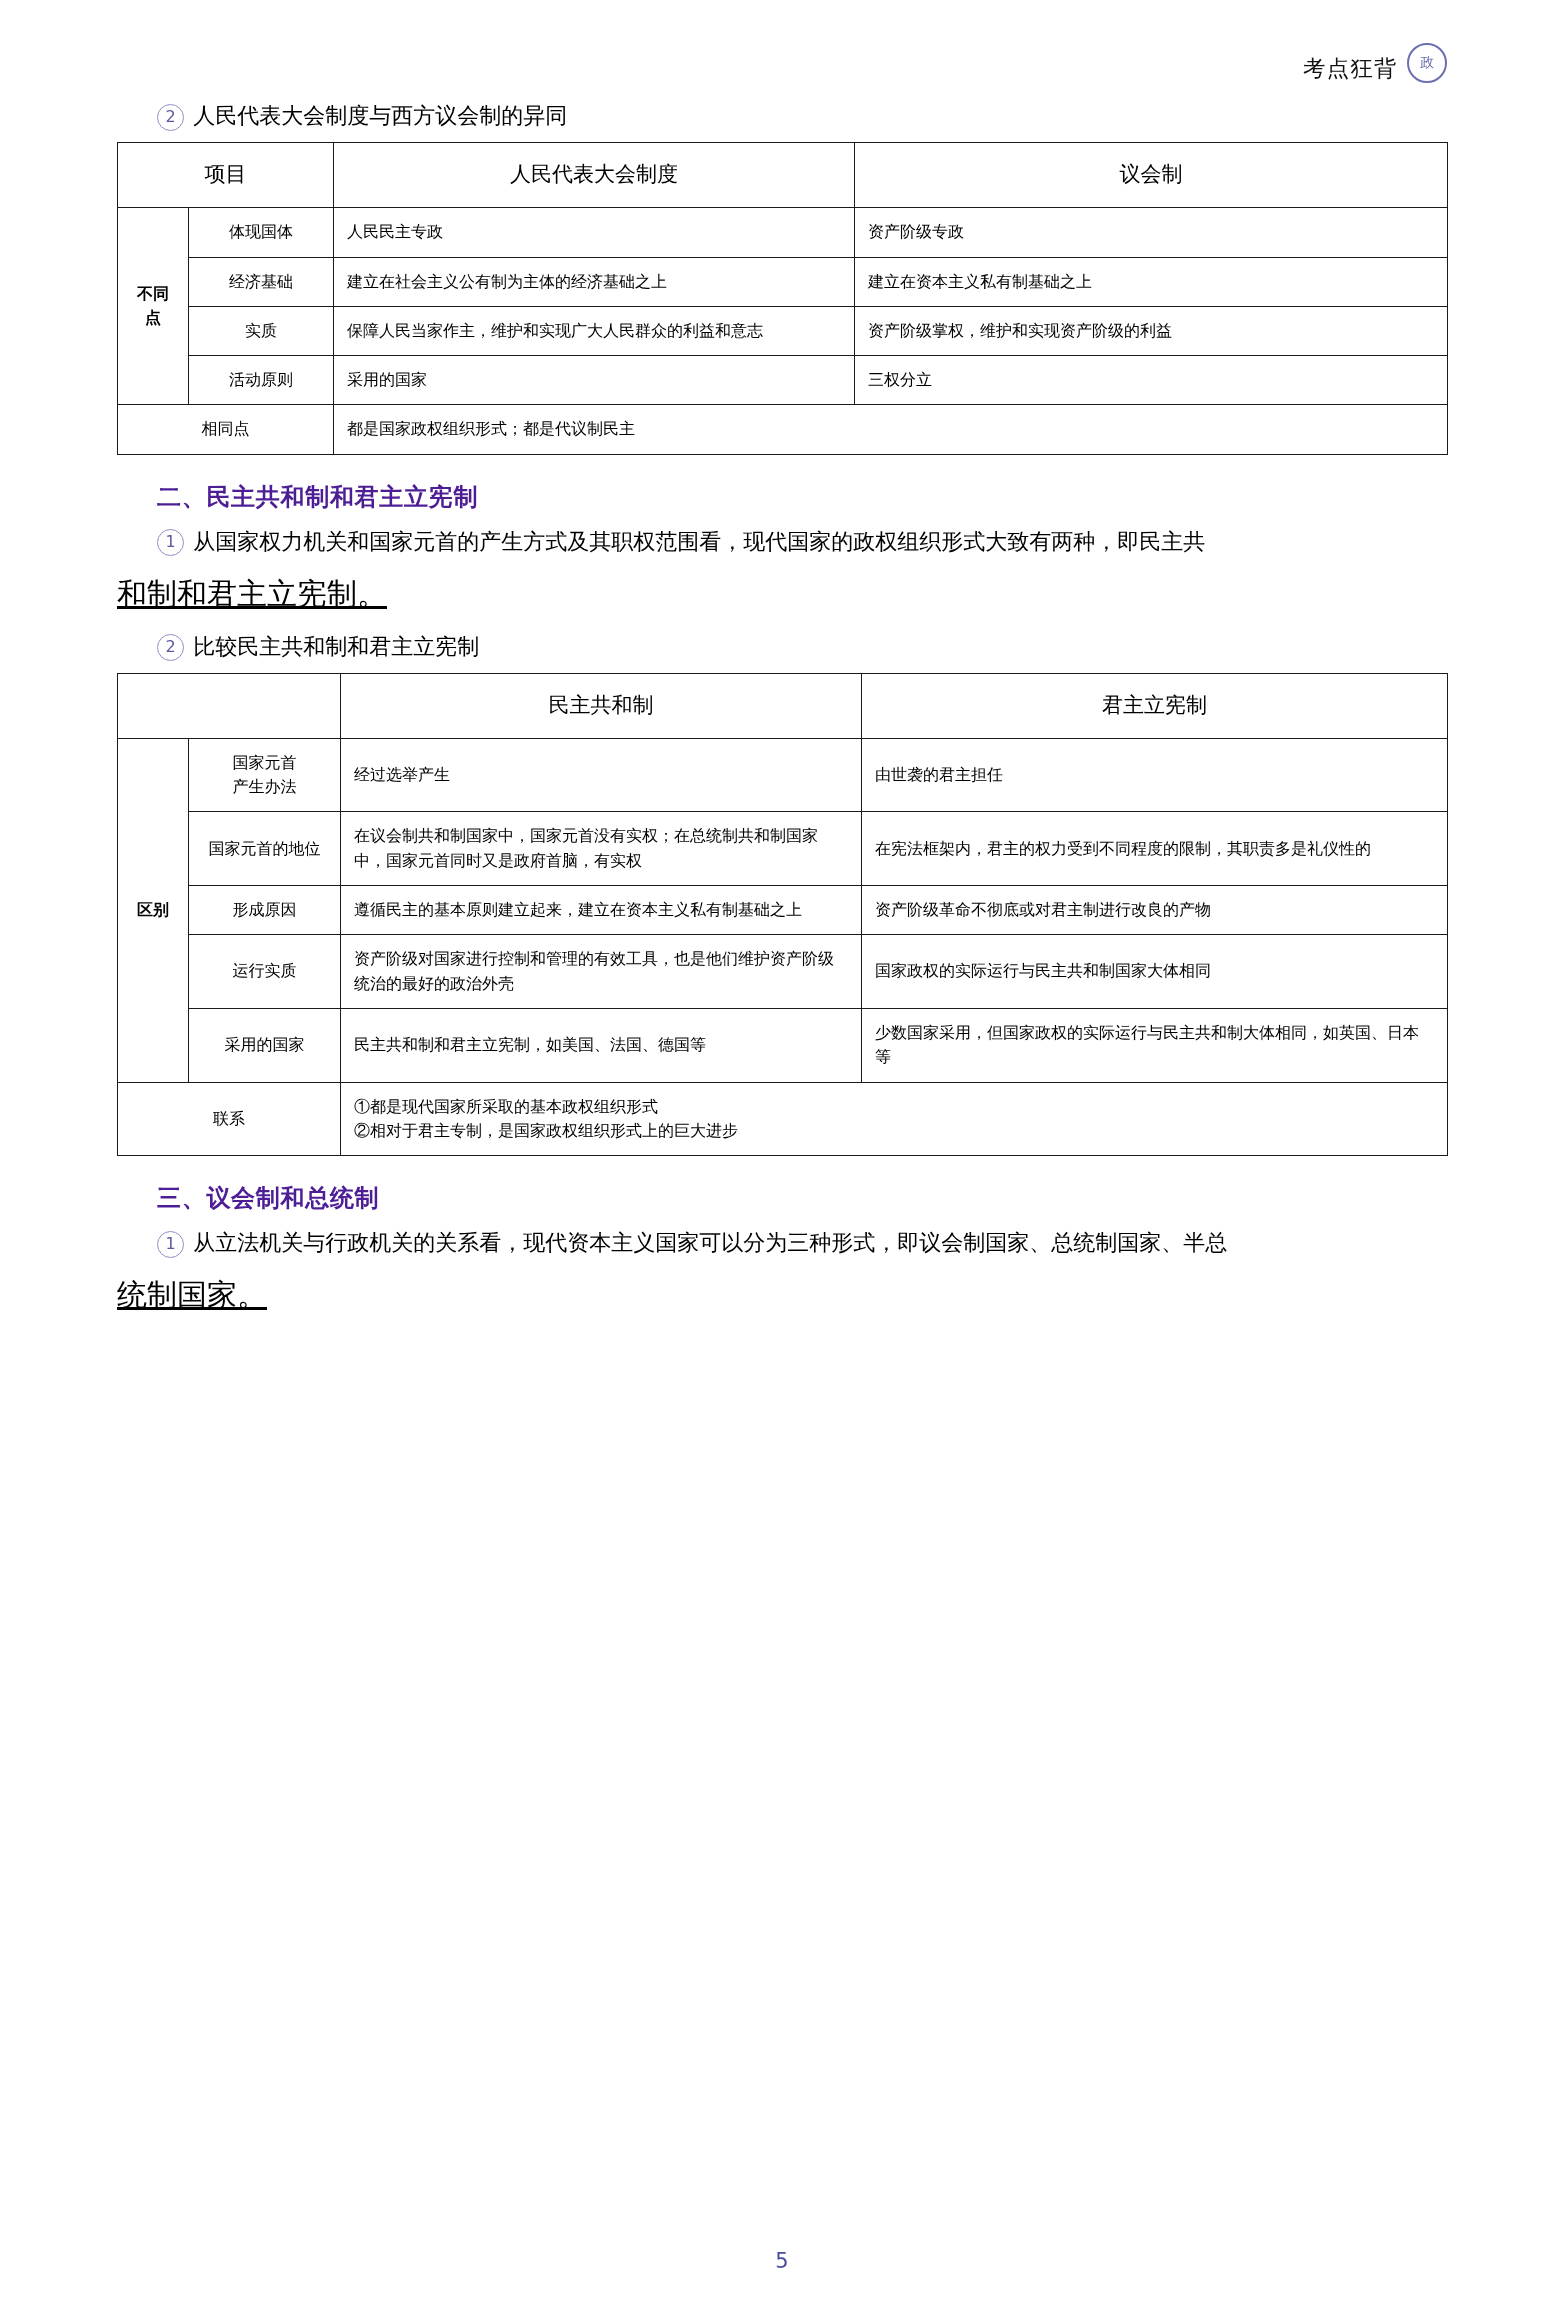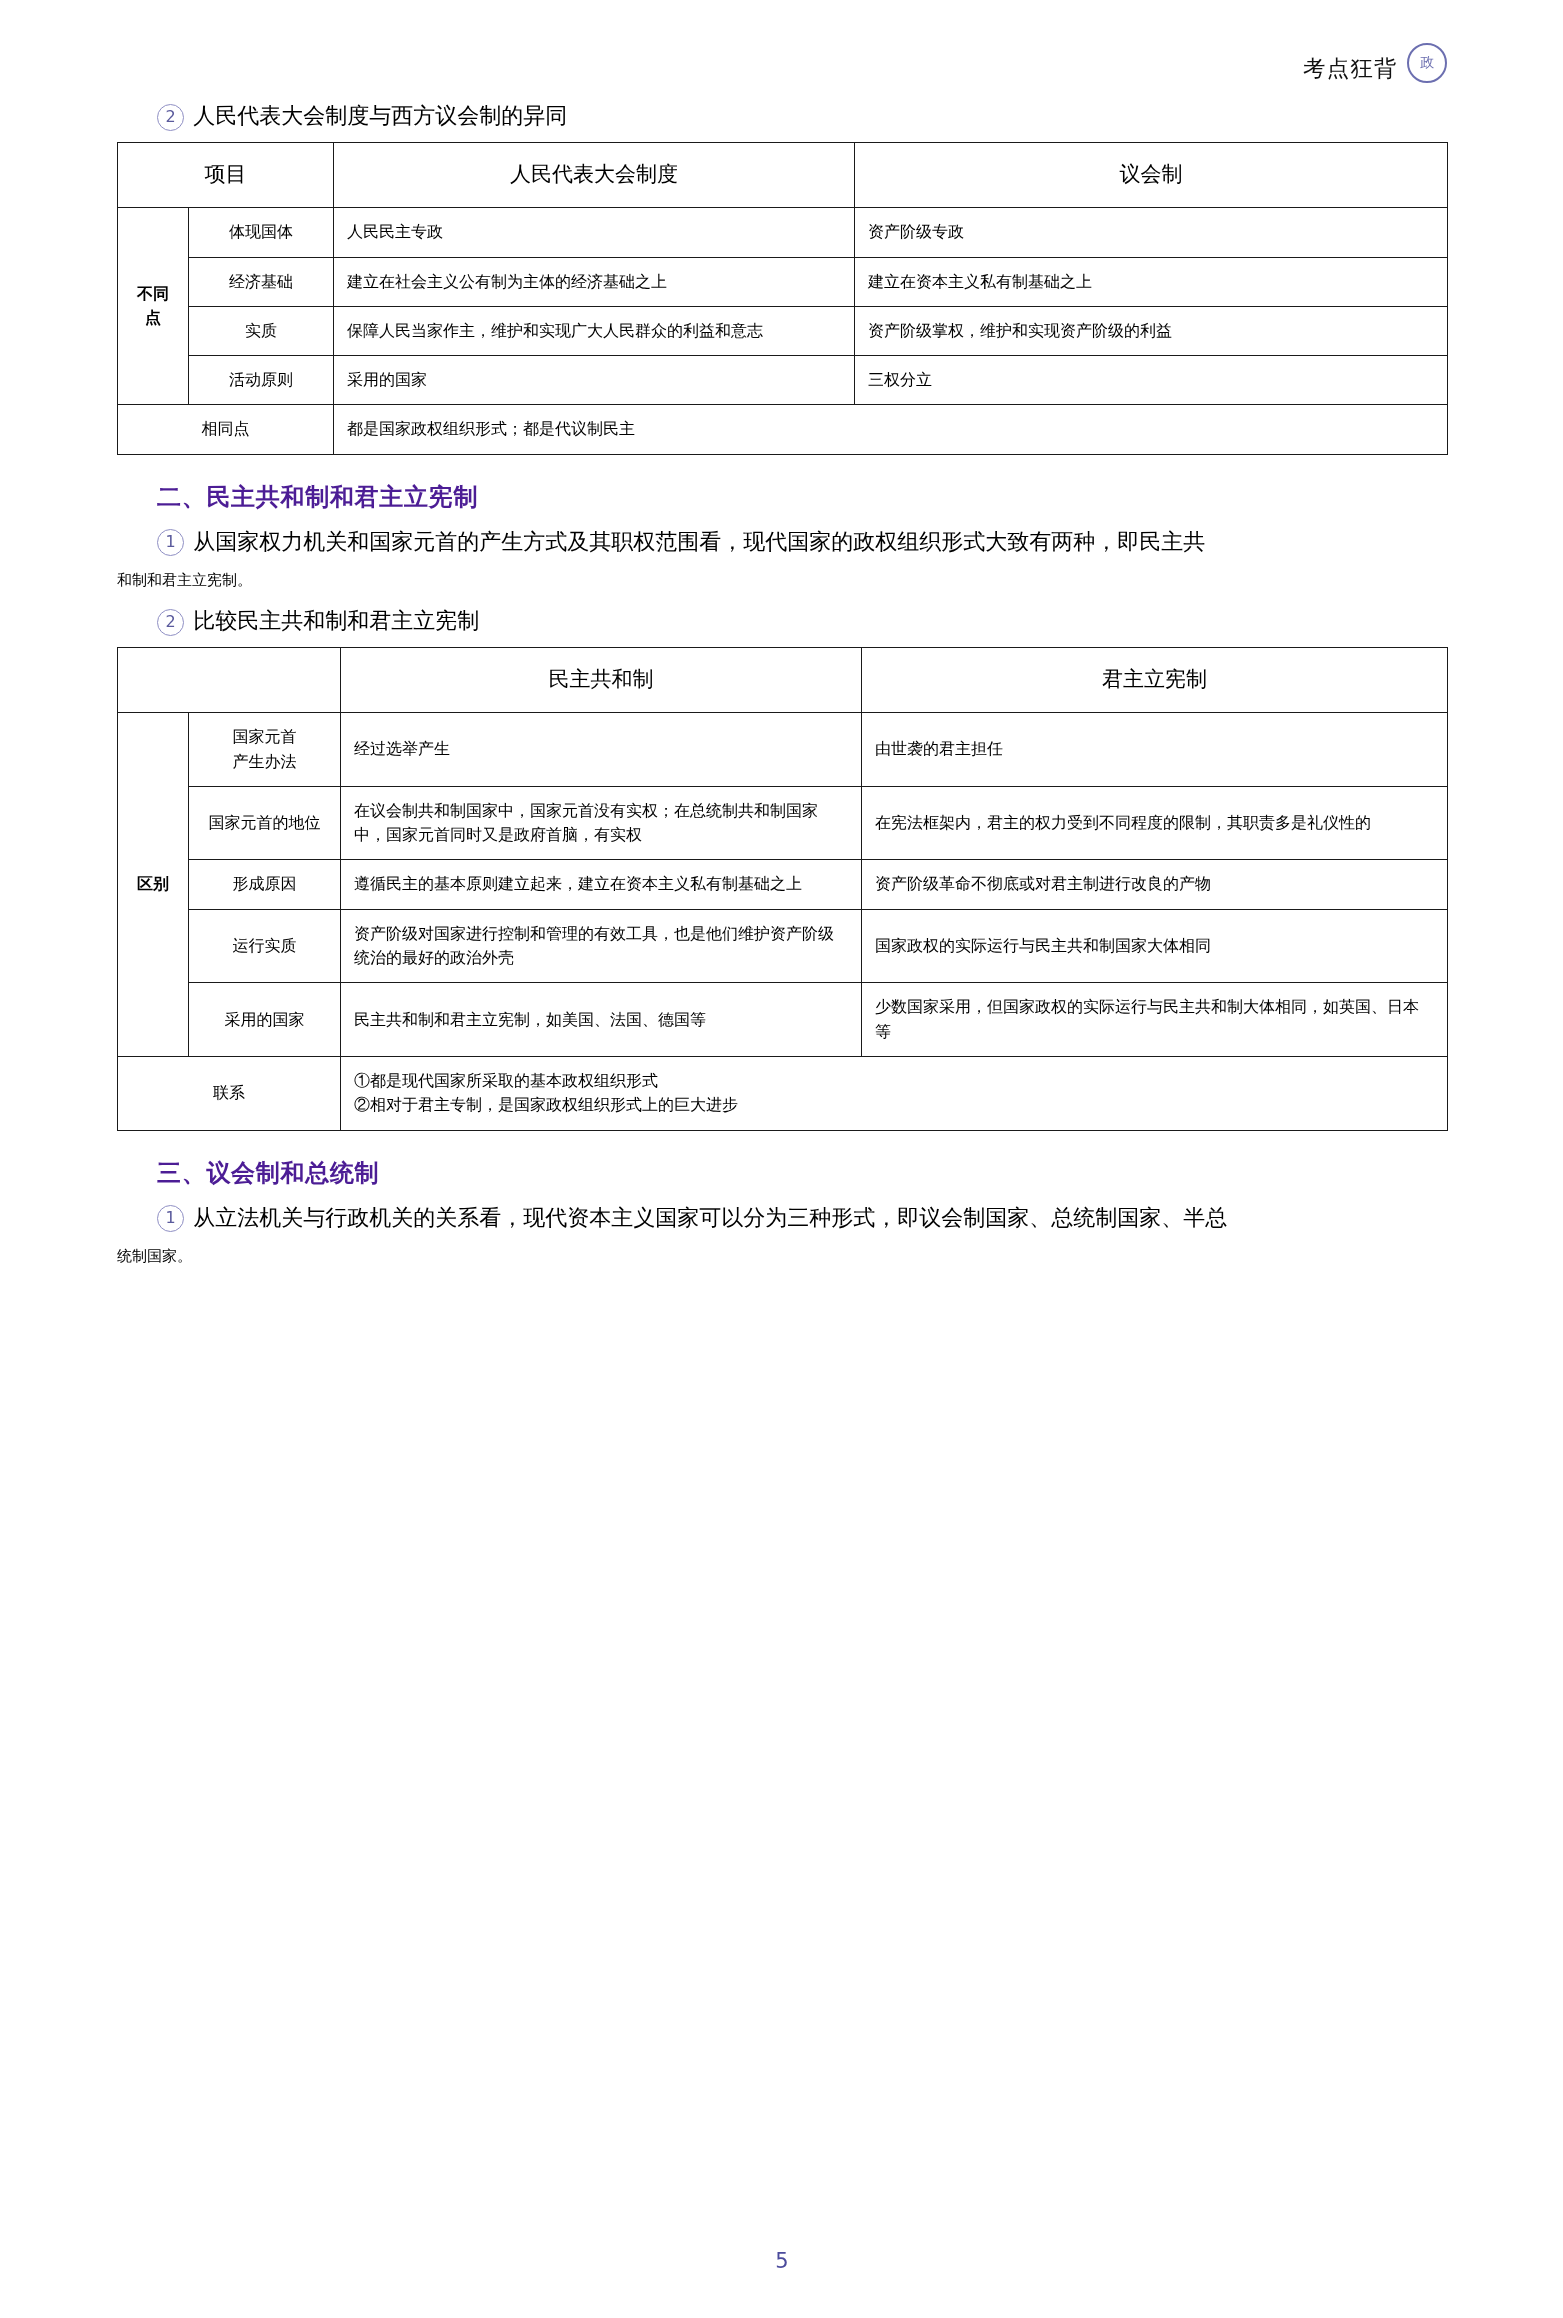--- a/index.html
+++ b/index.html
@@ -76,23 +76,24 @@
     font-family: "DejaVu Sans", "Liberation Sans", sans-serif;
     display: inline-flex;
     align-items: center;
     justify-content: center;
     margin-right: 9.2px;
     margin-top: 4.6px;
     background: #fff;
   }
   .indent1 { margin-left: 40px; }
   .para-hang {
-    font-size: 15px;
+    font-size: 30px;
     line-height: 1.7;
     margin: 0 0 2.6px 0;
+    text-decoration: underline;
   }
 
   .section-title {
     color: #4c1d95;
     font-size: 24px;
     font-weight: bold;
     margin: 26px 0 12px 40px;
     letter-spacing: 0.7px;
   }
 

